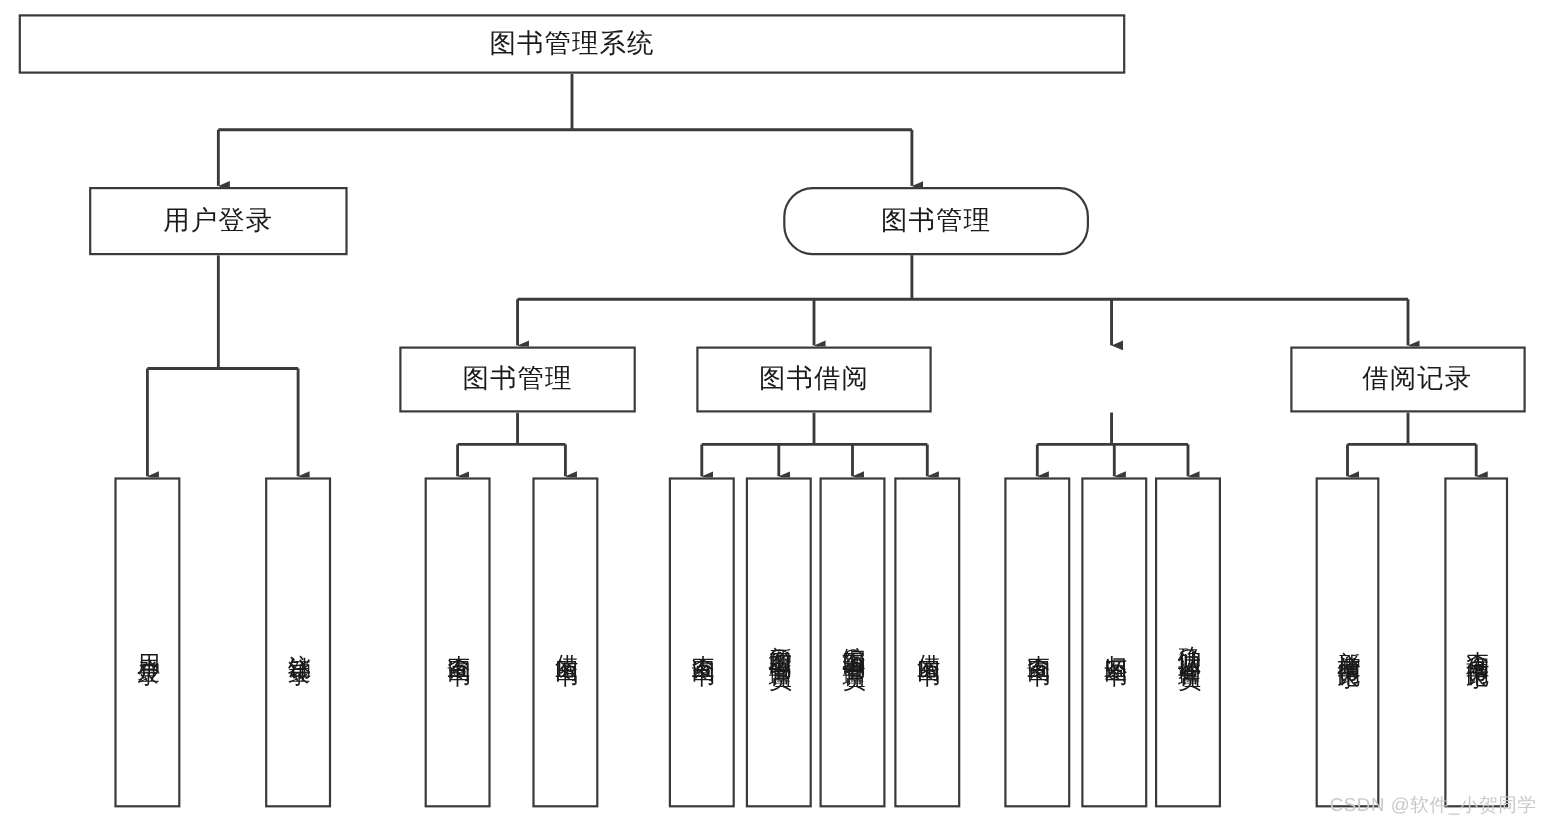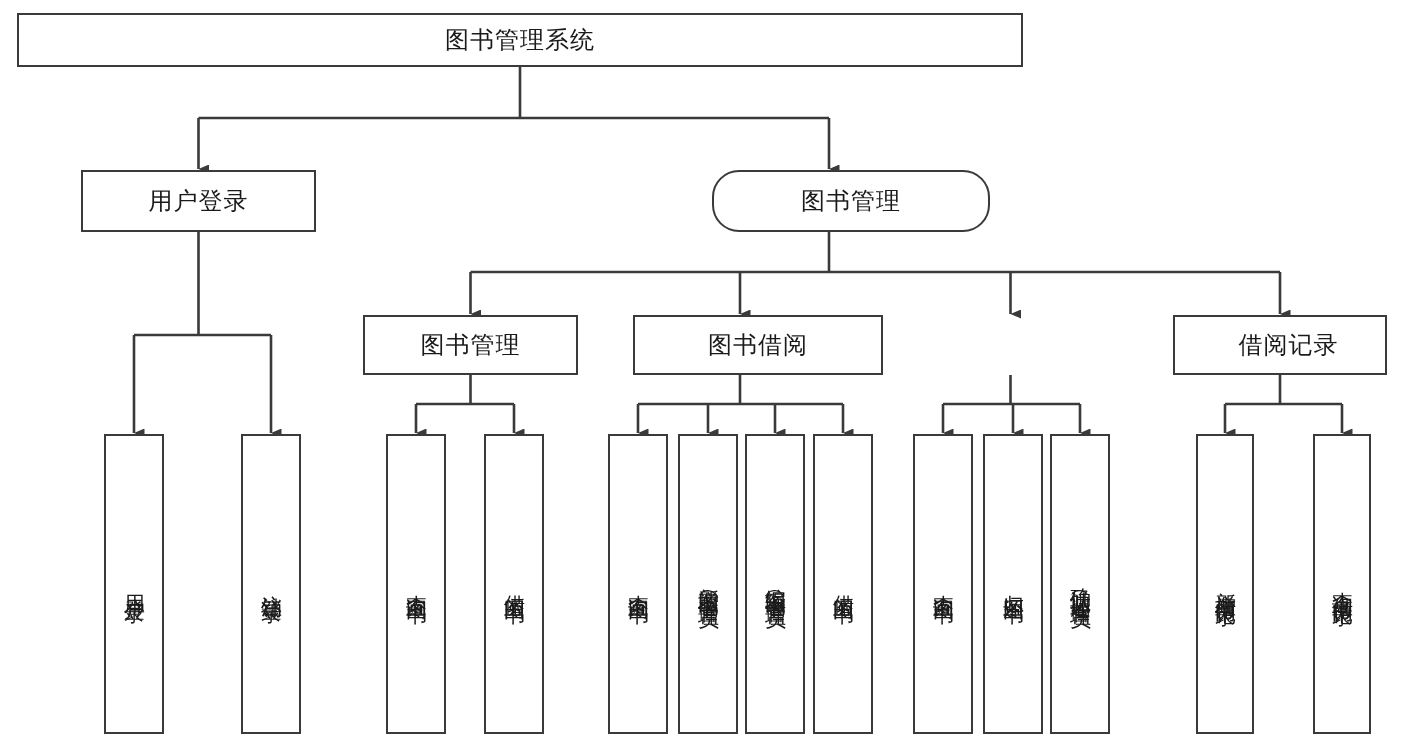--- a/index.html
+++ b/index.html
@@ -122,21 +122,21 @@
   </div>
 
   <div class="node horiz" style="left: 712px; top: 170px; width: 278px; height: 62px; border-radius: 27px;">
     <span class="htext">图书管理</span>
   </div>
 
   <div class="node horiz" style="left: 363px; top: 315px; width: 215px; height: 60px;">
     <span class="htext">图书管理</span>
   </div>
 
-  <div class="node horiz" style="left: 633px; top: 315px; width: 250px; height: 60px;">
+  <div class="node horiz" style="left: 633px; top: 315px; width: 214px; height: 60px;">
     <span class="htext">图书借阅</span>
   </div>
 
 
   <div class="node horiz" style="left: 1173px; top: 315px; width: 214px; height: 60px; padding-left: 17px;">
     <span class="htext">借阅记录</span>
   </div>
 
   <div class="node vert" style="left: 104px; top: 434px; width: 60px; height: 300px;">
     <span class="vtext">用户登录</span>
@@ -183,13 +183,14 @@
   </div>
 
   <div class="node vert" style="left: 1196px; top: 434px; width: 58px; height: 300px;">
     <span class="vtext">新增借阅记录</span>
   </div>
 
   <div class="node vert" style="left: 1313px; top: 434px; width: 58px; height: 300px;">
     <span class="vtext">查询借阅记录</span>
   </div>
 
+  <div id="watermark">CSDN @软件_小贺同学</div>
 </div>
 
 </body></html>

